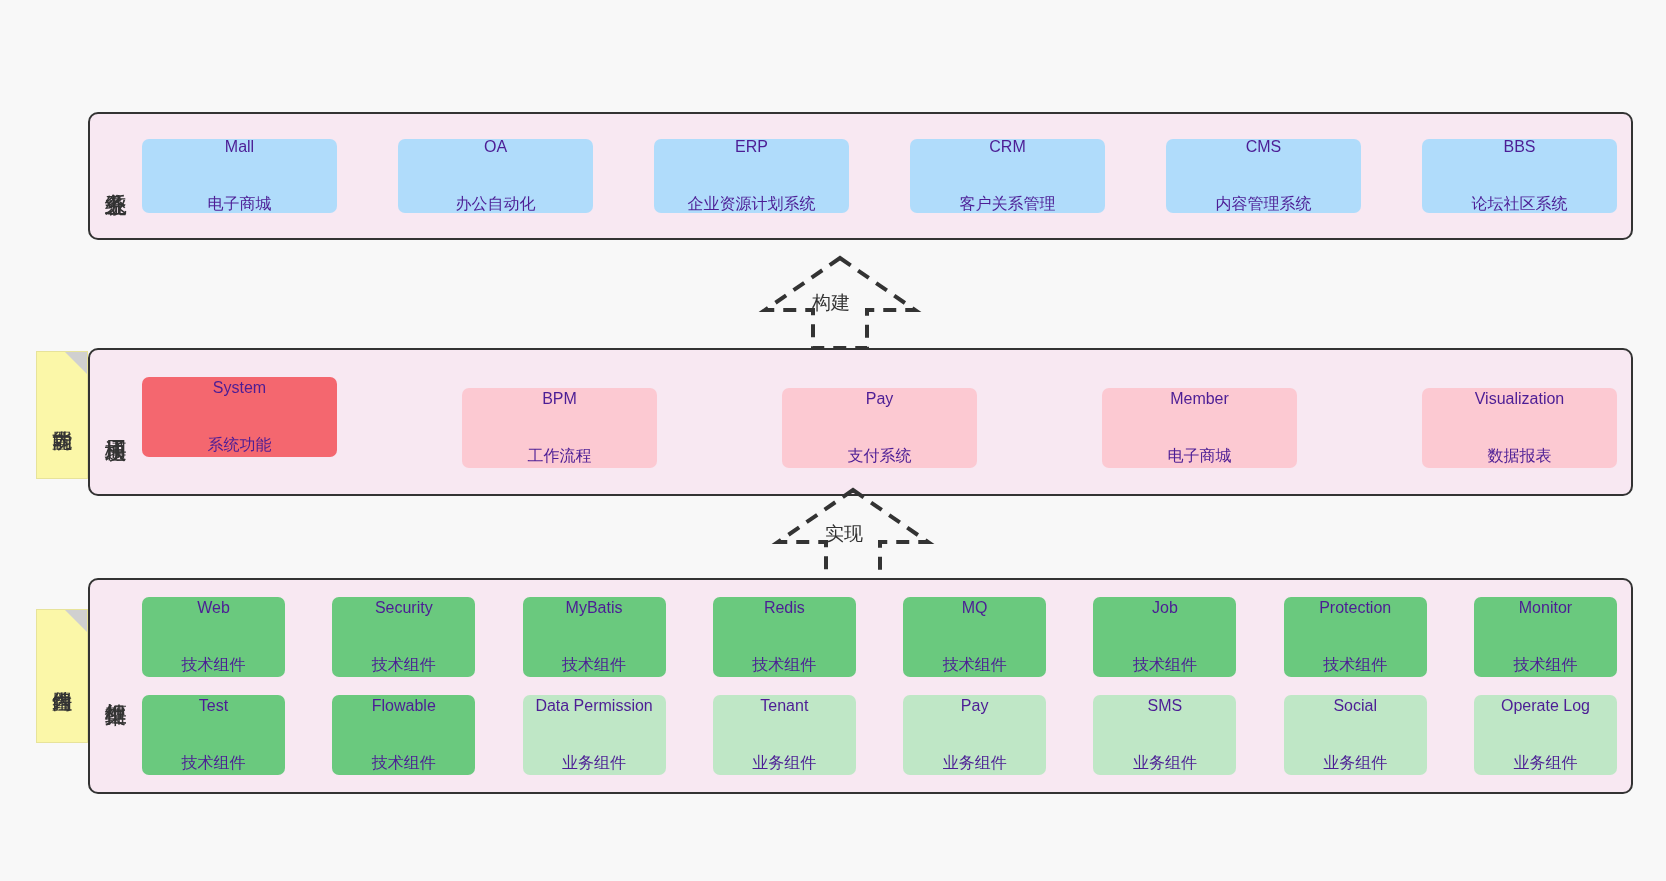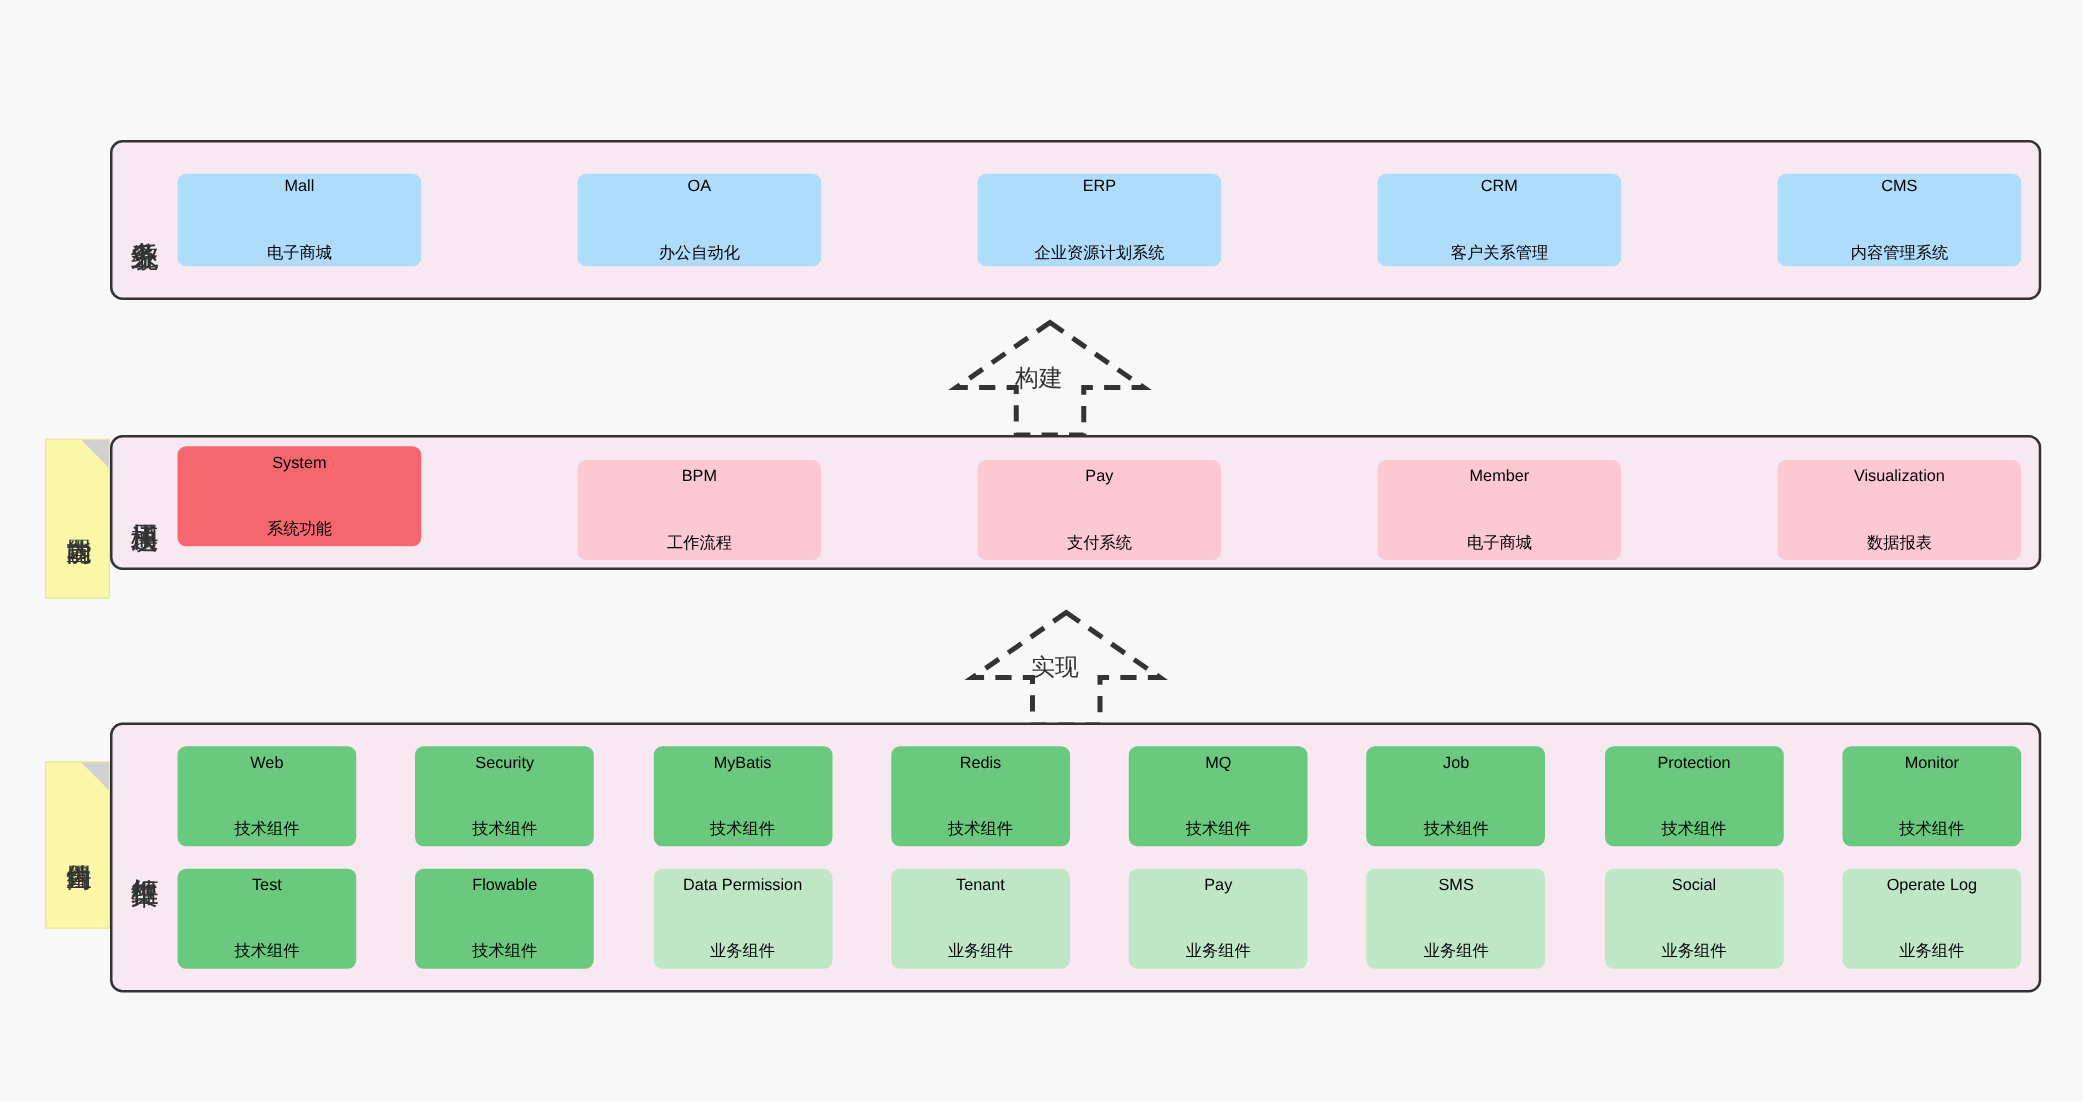--- a/index.html
+++ b/index.html
@@ -64,23 +64,23 @@
 
   
   .card {
     box-sizing: border-box;
     border-radius: 7px;
     display: flex;
     flex-direction: column;
     align-items: center;
     justify-content: center;
     text-align: center;
-    font-size: 13px;
+    font-size: 16px;
     line-height: 1.30;
-    color: #000000;
+    color: #4c1d95;
     padding: 4px 6px;
     user-select: none;
     gap: 36px;
   }
   .card .t1 { display:block; }
   .card .t2 { display:block; }
 
   
   .c-blue       { background: #b0dcfb; }
   .c-red        { background: #f4676f; }
@@ -88,21 +88,21 @@
   .c-green      { background: #6ac97e; }
   .c-lightgreen { background: #bfe7c6; }
 
   
   #layer-business {
     left: 88px;  top: 112px;  width: 1545px; height: 128px;
   }
   #layer-business .card { width: 195px; height: 74px; }
 
   #layer-common {
-    left: 88px;  top: 348px;  width: 1545px; height: 108px;
+    left: 88px;  top: 348px;  width: 1545px; height: 148px;
   }
   #layer-common .card { width: 195px; height: 80px; }
 
   #layer-framework {
     left: 88px;  top: 578px;  width: 1545px; height: 216px;
   }
   #layer-framework .card { width: 143px; height: 80px; }
 
   
   .note {
@@ -173,20 +173,24 @@
           <span class="t2">企业资源计划系统</span>
         </div>
         <div class="card c-blue">
           <span class="t1">CRM</span>
           <span class="t2">客户关系管理</span>
         </div>
         <div class="card c-blue">
           <span class="t1">CMS</span>
           <span class="t2">内容管理系统</span>
         </div>
+        <div class="card c-blue">
+          <span class="t1">BBS</span>
+          <span class="t2">论坛社区系统</span>
+        </div>
       </div>
     </div>
   </div>
 
   <svg class="arrow" id="arrow-build" viewBox="0 0 170 100">
     <path d="M 85 6 L 160 58 L 112 58 L 112 96 L 58 96 L 58 58 L 10 58 Z" fill="none" stroke="#333333" stroke-width="4" stroke-dasharray="13,9" stroke-linejoin="miter" stroke-linecap="butt"></path>
   </svg>
   <div class="arrow-label" id="label-build">构建</div>
 
   <div class="note" id="note-common">

